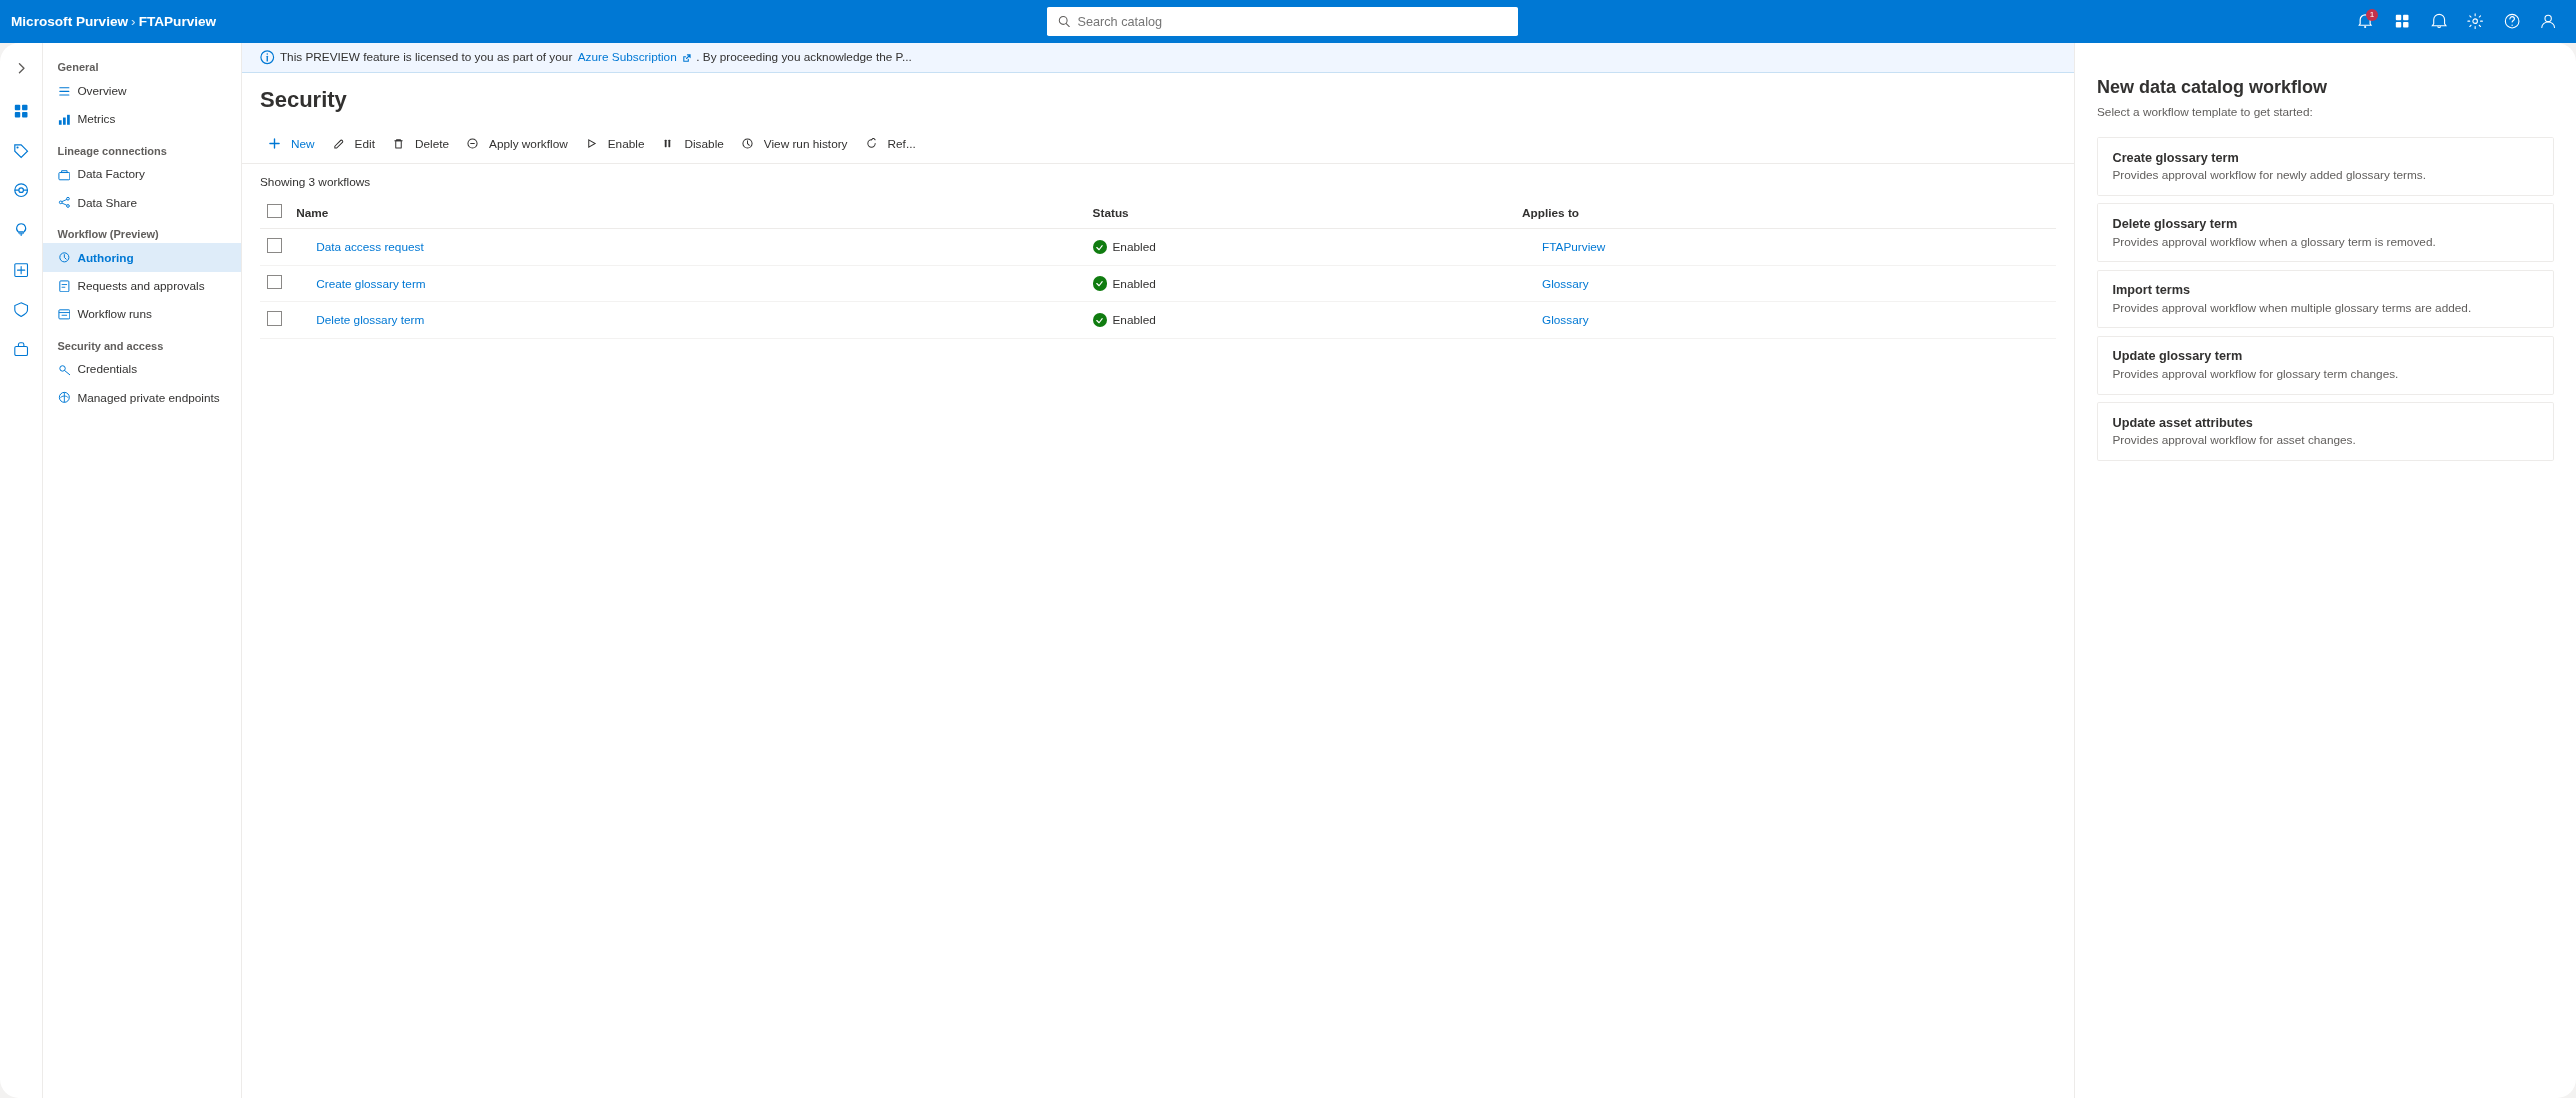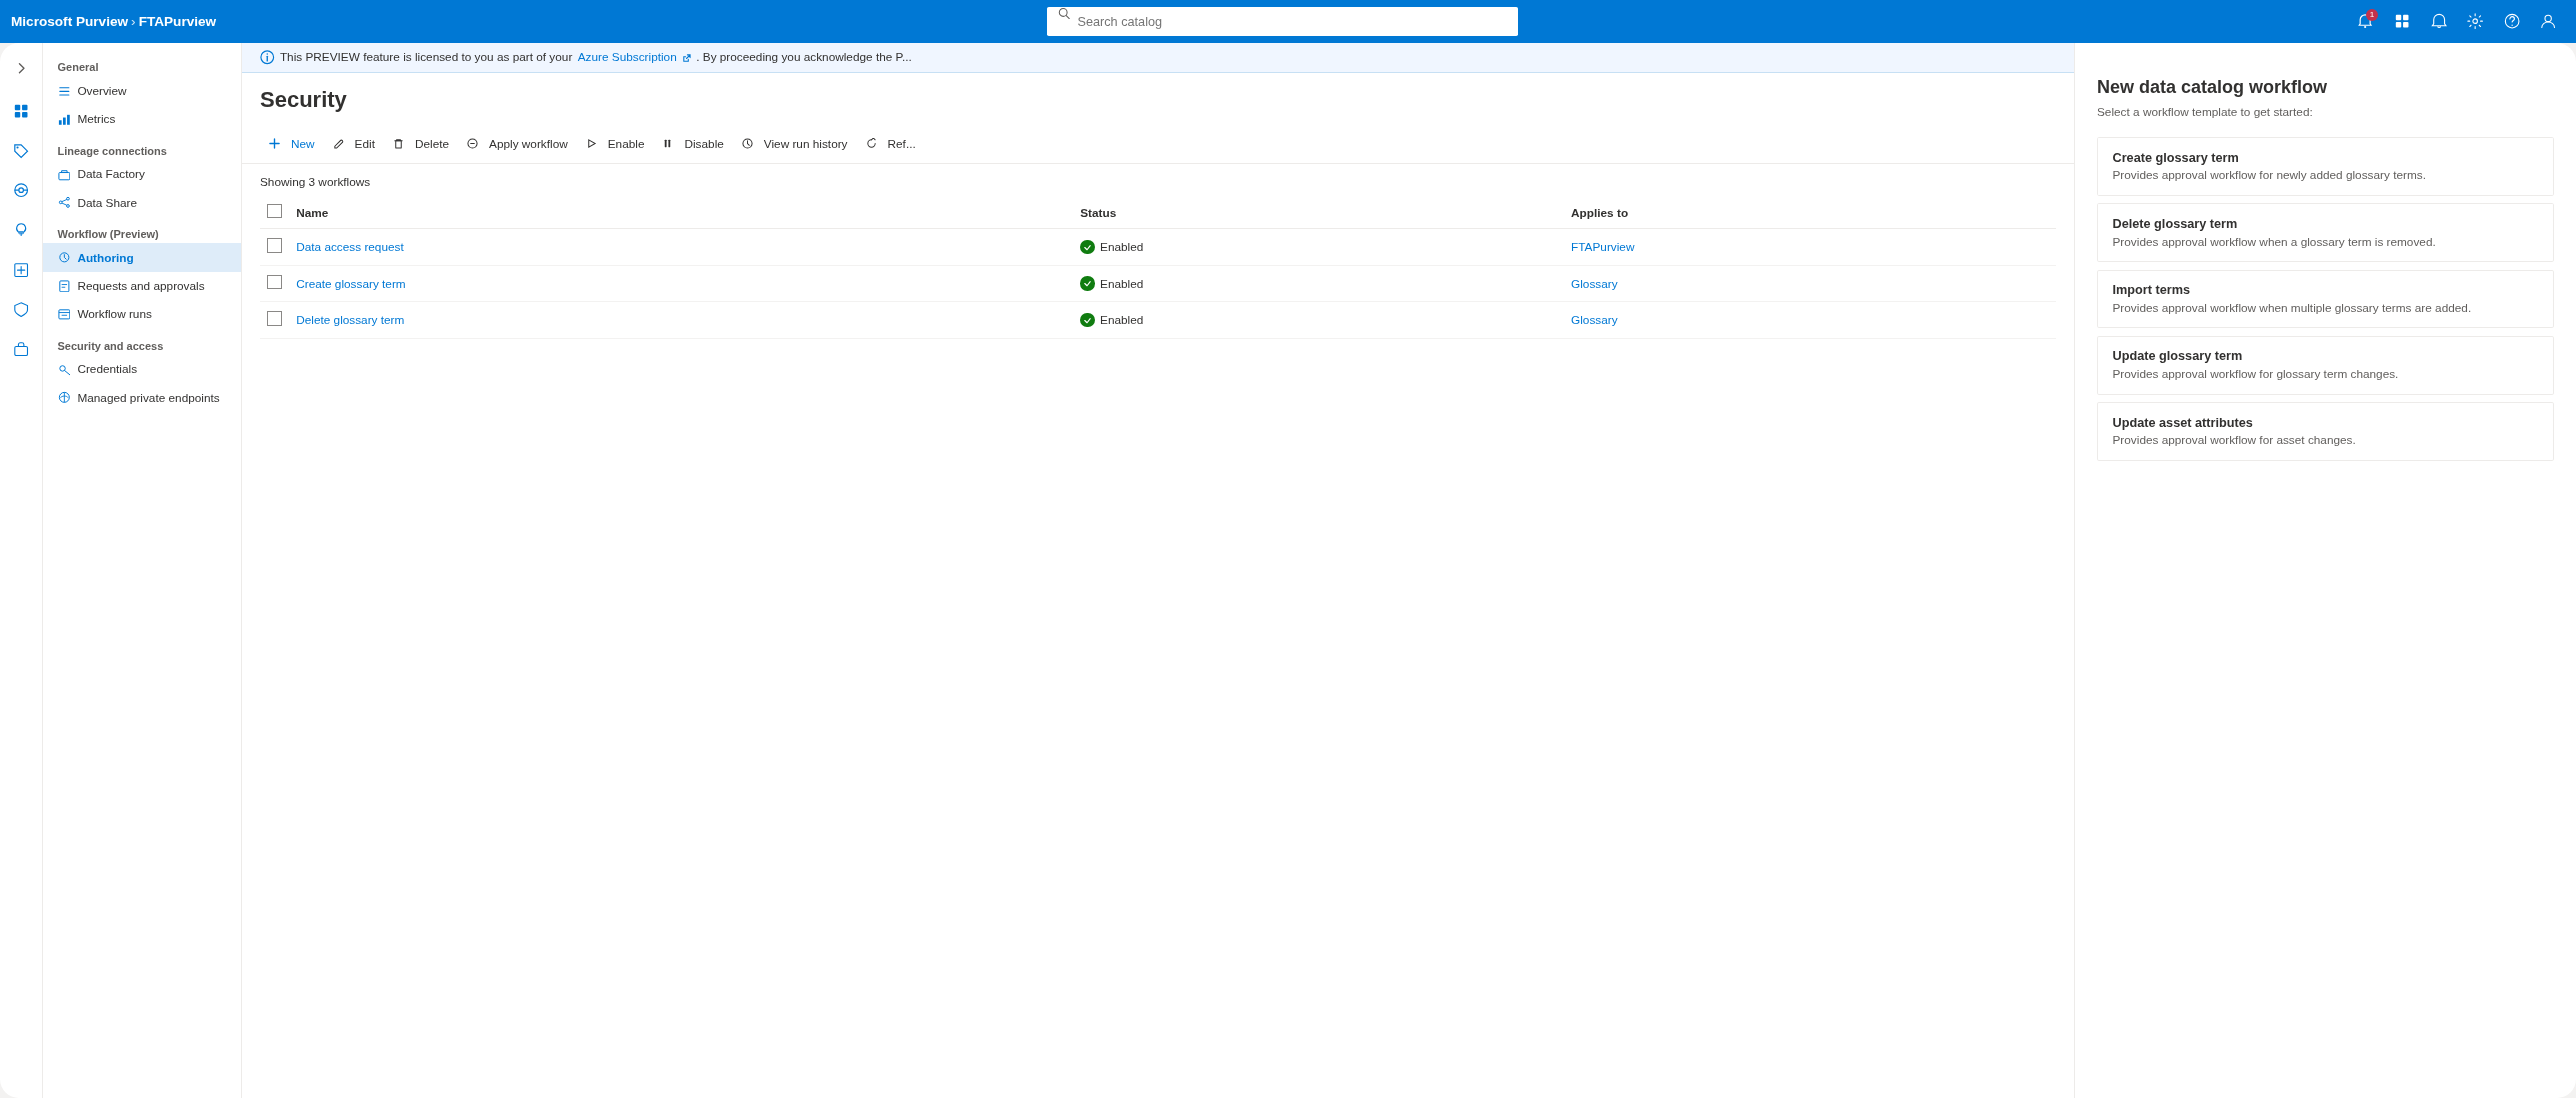--- a/index.html
+++ b/index.html
@@ -27,20 +27,21 @@
     .top-nav-search {
       flex: 1;
       display: flex;
       justify-content: center;
     }
     .search-box {
       background: white;
       border: none;
       border-radius: 1.8px;
       display: flex;
+      align-items: center;
       padding: 0 11px;
       gap: 7.2px;
       width: 471px;
       height: 29px;
     }
     .search-box input {
       border: none;
       outline: none;
       font-size: 12.7px;
       color: #323130;
@@ -244,21 +245,21 @@
       padding: 7.2px 7.2px;
       border-bottom: 0.9px solid #edebe9;
     }
     .workflow-table td {
       padding: 9px 7.2px;
       font-size: 11.8px;
       color: #323130;
       border-bottom: 0.9px solid #f3f2f1;
       vertical-align: middle;
     }
-    .workflow-table td a { color: #0078d4; text-decoration: none; }
+    .workflow-table td a { color: #0078d4; text-decoration: none; margin-left: 20px; }
     .checkbox-cell { width: 29px; }
     .checkbox { width: 14.5px; height: 14.5px; border: 0.9px solid #8a8886; display: inline-block; cursor: pointer; }
     .status-enabled {
       display: flex;
       align-items: center;
       gap: 5.4px;
     }
     .status-dot {
       width: 14.5px;
       height: 14.5px;

